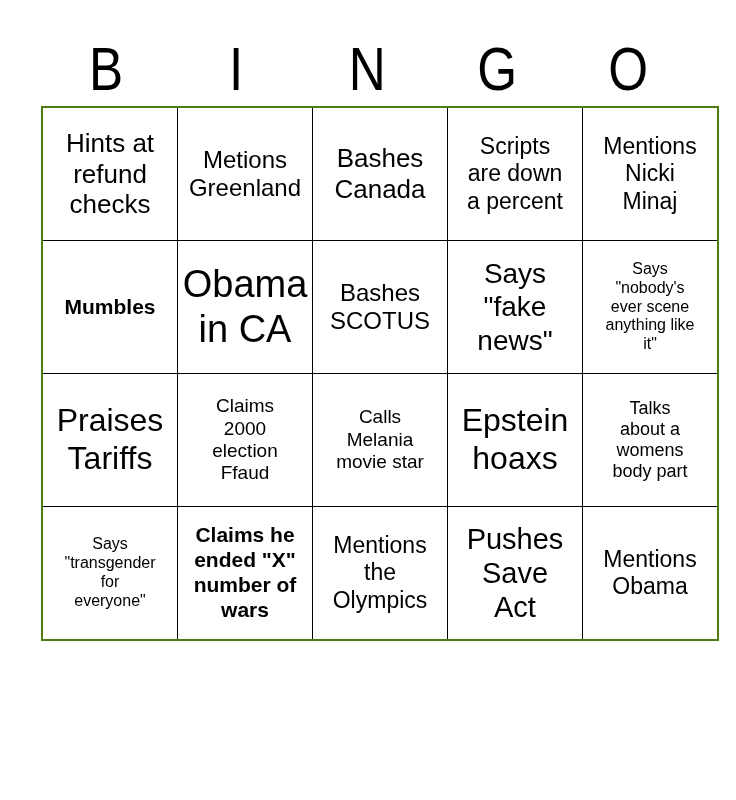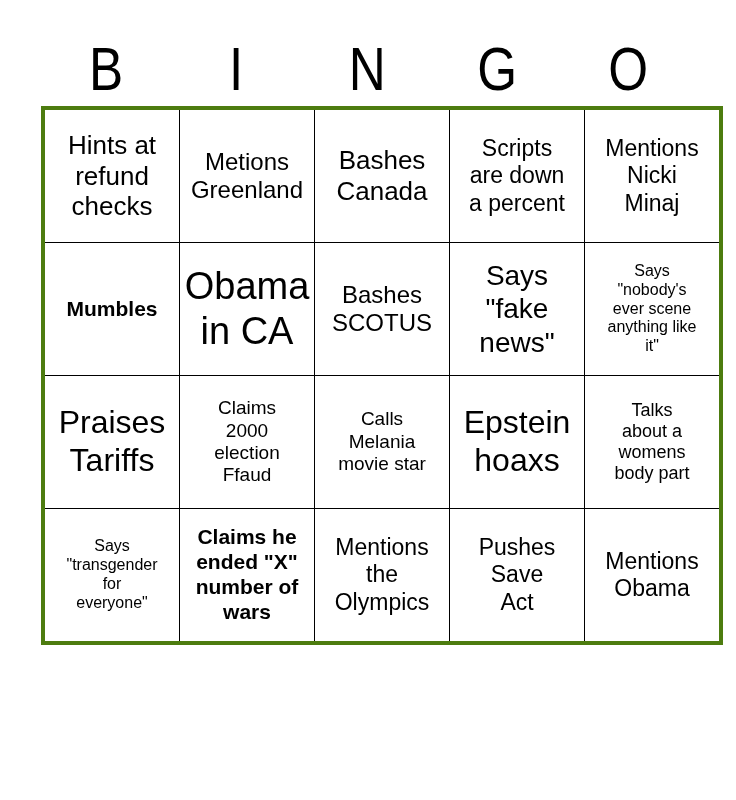--- a/index.html
+++ b/index.html
@@ -35,21 +35,21 @@
     letter-spacing: 0;
     font-weight: 400;
   }
   
   table.board {
     position: absolute;
     left: 41px;
     top: 106px;
     border-collapse: collapse;
     table-layout: fixed;
-    border: 4px solid #4d7c0f;
+    border: 2px solid #4d7c0f;
   }
   td.cell {
     width: 130px;
     height: 130px;
     border: 1.5px solid #000000;
     text-align: center;
     vertical-align: middle;
     padding: 1px 2px;
     color: #000000;
     background: #ffffff;
@@ -63,21 +63,21 @@
   .fs16 { font-size: 16px; }
   .fs18 { font-size: 18px; border-radius: 19px; }
   .fs19 { font-size: 19px; }
   .fs20 { font-size: 24px; }
   .fs21 { font-size: 21px; font-weight: bold; }
   .fs23 { font-size: 23px; margin-top: 46px; }
   .fs24 { font-size: 24px; }
   .fs25 { font-size: 25px; }
   .fs26 { font-size: 26px; }
   .fs28 { font-size: 28px; }
-  .fs29 { font-size: 23px; }
+  .fs29 { font-size: 29px; }
   .fs32 { font-size: 32px; }
   .fs38 { font-size: 38px; line-height: 1.22; }
 </style>
 </head>
 <body>
 
 <div class="page">
 
   <div class="title-row">
     <span class="title-letter">B</span>

